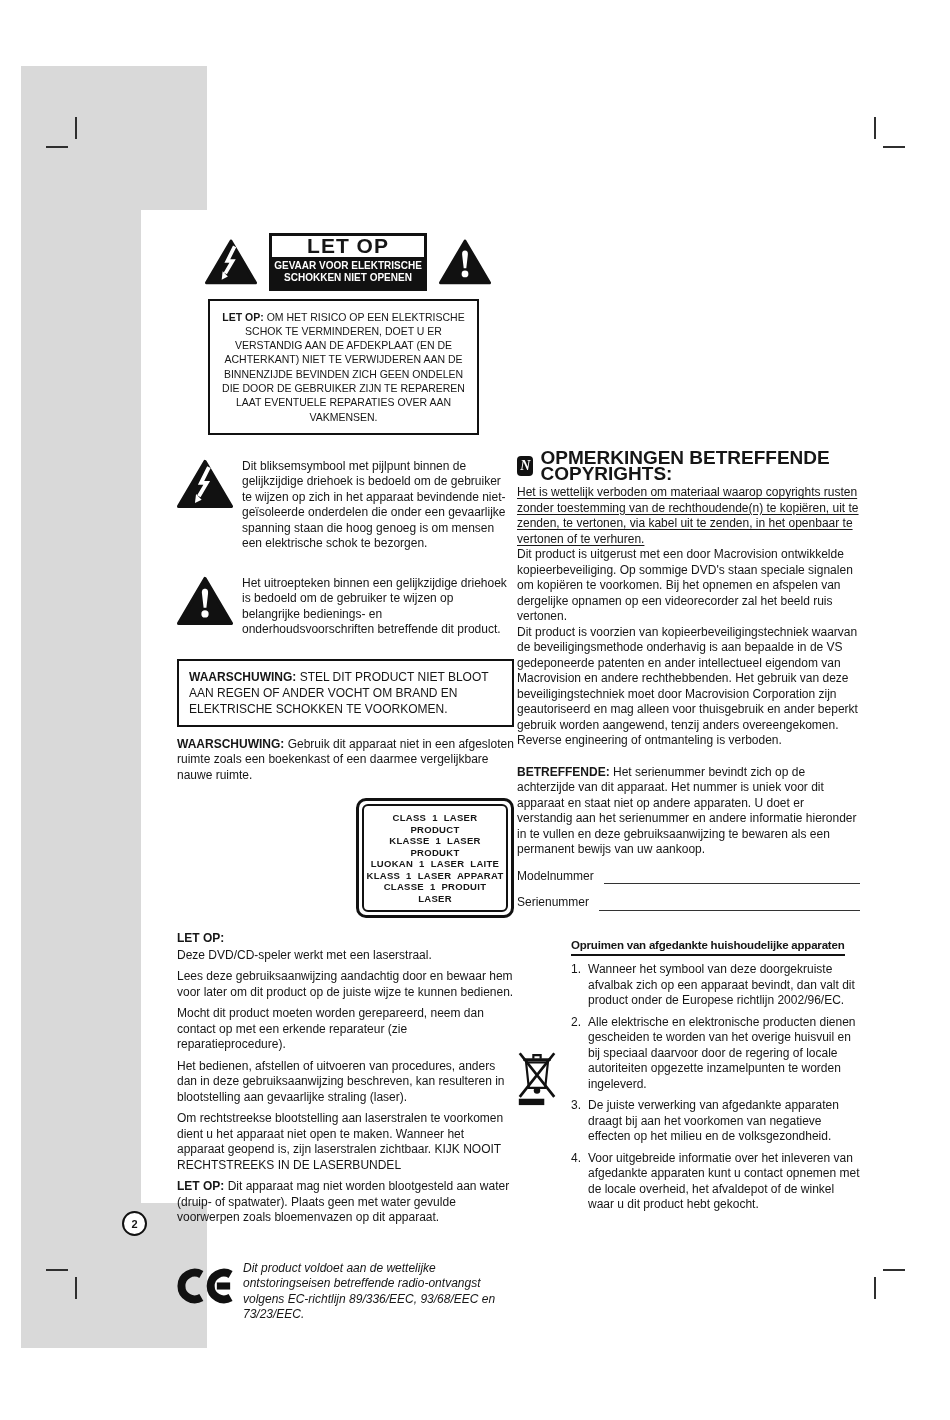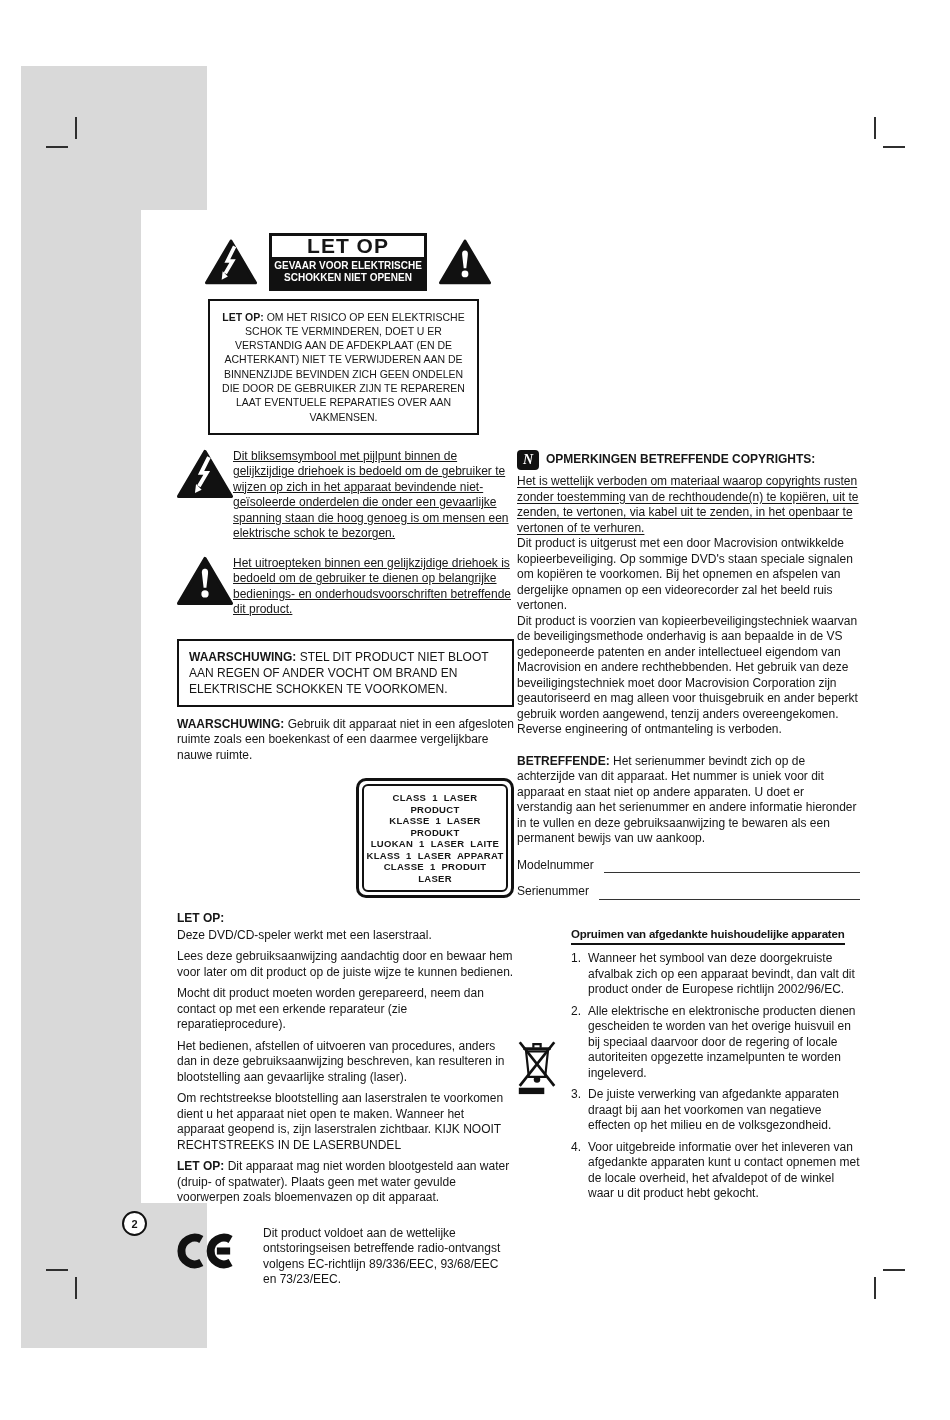--- a/index.html
+++ b/index.html
@@ -24,42 +24,42 @@
   
   .caution-graphic{display:flex;align-items:center;gap:12px;margin-left:28px;width:292px;}
   .caution-label{width:152px;border:3px solid #111;background:#111;}
   .caution-label .top{background:#fff;text-align:center;font-weight:bold;font-size:21px;
                       letter-spacing:1px;padding:2px 0 3px 0;}
   .caution-label .bottom{background:#111;color:#fff;text-align:center;font-weight:bold;
                          font-size:10px;line-height:12px;padding:3px 0 4px 0;}
   .caution-box{margin-top:8px;margin-left:31px;width:247px;border:2px solid #111;
                padding:9px 10px;text-align:center;font-size:10.5px;line-height:14.3px;}
   
-  .symbol-row{display:flex;margin-top:14px;text-decoration:underline;}
+  .symbol-row{display:flex;gap:9px;margin-top:24px;}
   .symbol-row .sym{flex:0 0 56px;}
   .symbol-row .txt{flex:1;}
   
   .warning-box{margin-top:21px;border:2px solid #111;padding:8px 10px;font-size:12px;line-height:16px;}
   .warning-note{margin-top:10px;}
   
   .laser-label{margin-top:15px;margin-left:auto;width:146px;border:3px solid #111;border-radius:10px;padding:3px;}
   .laser-label .inner{border:2px solid #111;border-radius:6px;padding:6px 2px;text-align:center;}
   .laser-label .line{font-size:9.5px;font-weight:bold;line-height:11.5px;letter-spacing:0.3px;word-spacing:3px;}
   .laser-heading{margin-top:13px;font-weight:bold;font-size:12px;}
   .laser-par{margin-top:6px;}
   .laser-par.first{margin-top:1px;}
   
-  .ce-row{display:flex;gap:24px;margin-top:20px;align-items:flex-start;}
+  .ce-row{display:flex;gap:4px;margin-top:35px;align-items:flex-start;font-style:italic;}
   .ce-mark{flex:0 0 62px;padding-top:4px;}
   
   .copy-head{display:flex;align-items:center;gap:7px;}
   .note-icon{width:22px;height:20px;background:#111;border-radius:4px;color:#fff;
              display:flex;align-items:center;justify-content:center;
              font-family:"Liberation Serif",serif;font-style:italic;font-weight:bold;font-size:14px;}
-  .copy-title{font-weight:bold;font-size:12px;}
+  .copy-title{font-weight:bold;font-size:19px;}
   .legal{margin-top:4px;text-decoration:underline;text-underline-offset:2px;}
   .serial-par{margin-top:16px;}
   .fill-row{display:flex;align-items:flex-end;margin-top:11px;font-size:12px;}
   .fill-row .lbl{flex:0 0 auto;}
   .fill-row .line{flex:1;border-bottom:1px solid #333;margin-left:10px;height:14px;}
   
   .weee{display:flex;gap:14px;margin-top:27px;align-items:center;}
   .weee .icon-col{flex:0 0 40px;}
   .weee-head{font-weight:bold;font-size:11.5px;border-bottom:2px solid #111;display:inline-block;
              padding-bottom:1px;letter-spacing:-0.2px;}
@@ -129,21 +129,21 @@
     </div>
 
     <div class="symbol-row">
       <div class="sym">
         <svg width="56" height="50" viewBox="0 0 100 88">
           <path d="M50 4 L97 84 L3 84 Z" fill="#111" stroke="#111" stroke-width="6" stroke-linejoin="round"></path>
           <path d="M50 22 C55 22 56 26 55.4 31 L52.5 56 L47.5 56 L44.6 31 C44 26 45 22 50 22 Z" fill="#fff"></path>
           <circle cx="50" cy="67" r="6.5" fill="#fff"></circle>
         </svg>
       </div>
-      <div class="txt">Het uitroepteken binnen een gelijkzijdige driehoek is bedoeld om de gebruiker te dienen op belangrijke bedienings- en onderhoudsvoorschriften betreffende dit product.</div>
+      <div class="txt">Het uitroepteken binnen een gelijkzijdige driehoek is bedoeld om de gebruiker te wijzen op belangrijke bedienings- en onderhoudsvoorschriften betreffende dit product.</div>
     </div>
 
     <div class="warning-box">
       <b>WAARSCHUWING:</b>
       <span>STEL DIT PRODUCT NIET BLOOT AAN REGEN OF ANDER VOCHT OM BRAND EN ELEKTRISCHE SCHOKKEN TE VOORKOMEN.</span>
     </div>
 
     <div class="warning-note">
       <b>WAARSCHUWING:</b>
       <span>Gebruik dit apparaat niet in een afgesloten ruimte zoals een boekenkast of een daarmee vergelijkbare nauwe ruimte.</span>

